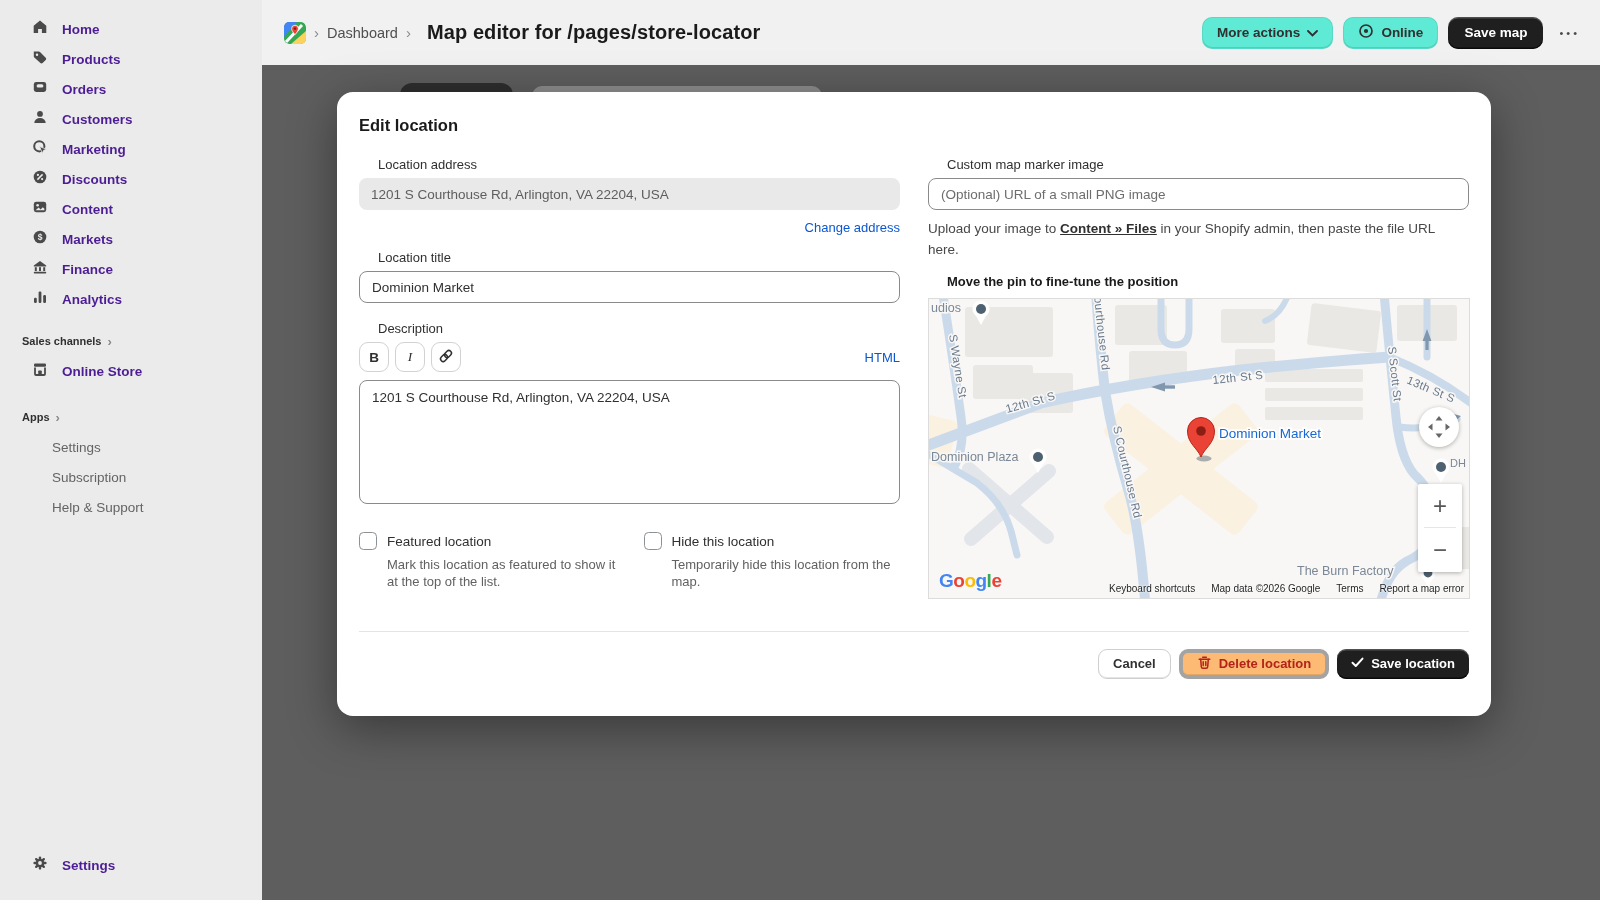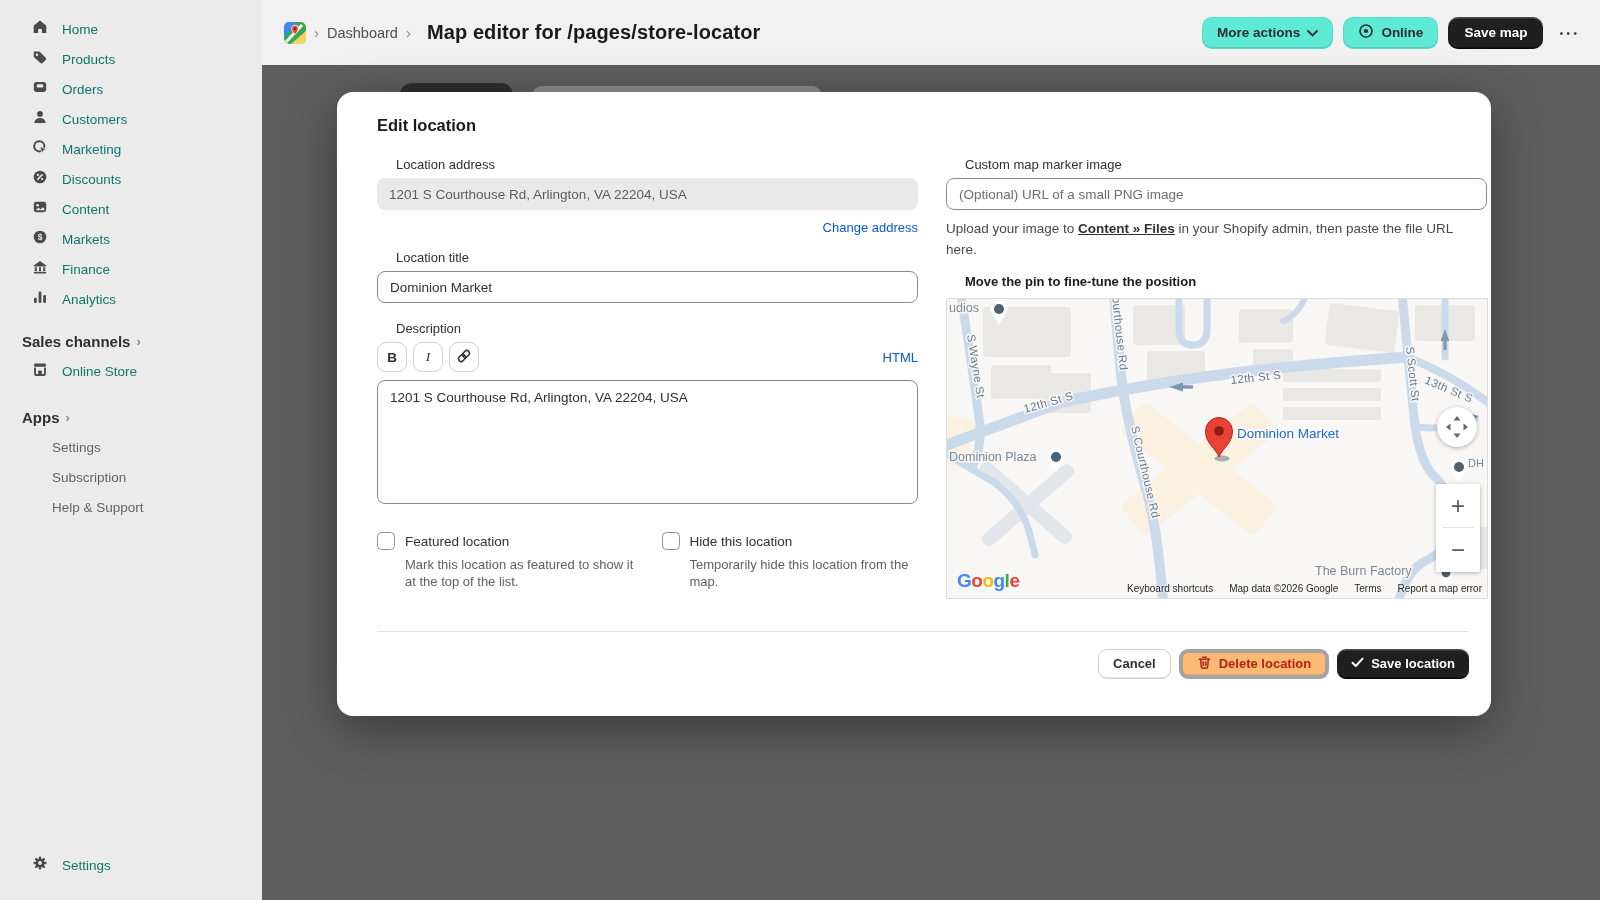--- a/index.html
+++ b/index.html
@@ -3,24 +3,24 @@
 <meta charset="utf-8">
 <style>
   * { box-sizing: border-box; margin: 0; padding: 0; }
   html,body { width:1600px; height:900px; }
   body { font-family:"Liberation Sans", sans-serif; background:#5e5e5e; overflow:hidden; position:relative; }
 
   
   .sidebar { position:absolute; left:0; top:0; width:262px; height:900px; background:#ebebeb; z-index:5; }
   .nav-list { padding-top:14px; }
   .nav-item { display:flex; align-items:center; gap:14px; height:30px; padding:0 12px 0 32px; cursor:pointer; }
-  .nav-item .lbl { font-size:13.5px; font-weight:400; color:#0f766e; }
+  .nav-item .lbl { font-size:13.5px; font-weight:700; color:#4c1d95; }
   .nav-item svg { flex:0 0 auto; }
   .nav-section { display:flex; align-items:center; gap:6px; padding:0 12px 0 22px; height:30px; margin-top:12px; }
-  .nav-section .lbl { font-size:15px; font-weight:700; color:#303030; }
+  .nav-section .lbl { font-size:11px; font-weight:700; color:#303030; }
   .nav-section .chev { color:#8a8a8a; font-size:13px; font-weight:700; }
   .nav-sub { display:flex; align-items:center; height:30px; padding-left:52px; font-size:13.5px; font-weight:500; color:#646464; cursor:pointer; }
   .nav-active { display:flex; align-items:center; gap:14px; height:30px; margin:2px 10px; padding-left:22px; background:#ffffff; border-radius:10px; box-shadow:0 1px 2px rgba(0,0,0,.06); cursor:pointer; }
   .nav-active .lbl { font-size:13.5px; font-weight:700; color:#1a1a1a; }
   .sidebar-bottom { position:absolute; left:0; bottom:20px; width:100%; }
 
   
   .topbar { position:absolute; left:262px; top:0; width:1338px; height:65px; background:#f1f1f1; z-index:5; display:flex; align-items:center; padding:0 20px 0 22px; }
   .crumb-icon { width:22px; height:22px; border-radius:5px; overflow:hidden; flex:0 0 auto; }
   .crumb-sep { color:#8a8a8a; font-size:15px; margin:0 8px; }
@@ -30,21 +30,21 @@
   .btn-soft { display:flex; align-items:center; gap:7px; height:32px; padding:0 14px; background:#5eead4; border:1px solid rgba(0,0,0,.07); border-radius:10px; font-size:13.5px; font-weight:600; color:#303030; cursor:pointer; box-shadow:inset 0 -1px 0 rgba(0,0,0,.12); }
   .btn-dark { display:flex; align-items:center; gap:7px; height:32px; padding:0 16px; background:#1f1f1f; border:none; border-radius:10px; font-size:13.5px; font-weight:600; color:#fff; cursor:pointer; box-shadow:inset 0 1.5px 0 rgba(255,255,255,.22), inset 0 -1.5px 0 rgba(0,0,0,.7); }
   .overflow-dots { font-size:11px; letter-spacing:3px; color:#4a4a4a; margin-left:6px; cursor:pointer; }
 
   
   .backdrop { position:absolute; left:262px; top:65px; width:1338px; height:835px; background:#5e5e5e; z-index:1; }
   .ghost-pill-dark { position:absolute; left:138px; top:18px; width:113px; height:28px; border-radius:12px; background:#2e2e2e; }
   .ghost-pill-light { position:absolute; left:270px; top:21px; width:290px; height:22px; border-radius:10px; background:#8d8d8d; }
 
   
-  .modal { position:absolute; left:337px; top:92px; width:1154px; height:624px; background:#ffffff; border-radius:16px; box-shadow:0 12px 48px rgba(0,0,0,.4); z-index:10; padding:24px 22px 0 40px; overflow:hidden; }
+  .modal { position:absolute; left:337px; top:92px; width:1154px; height:624px; background:#ffffff; border-radius:16px; box-shadow:0 12px 48px rgba(0,0,0,.4); z-index:10; padding:24px 22px 0 22px; overflow:hidden; }
   .modal h1 { font-size:16.5px; font-weight:700; color:#1a1a1a; margin-bottom:22px; }
   .modal-cols { display:grid; grid-template-columns:541px 541px; column-gap:28px; }
 
   .field-label { font-size:13px; font-weight:500; color:#303030; margin-bottom:6px;margin-left:19px; }
   .field-label.bold { font-weight:700; color:#1a1a1a; }
   .input { width:100%; height:32px; border:1px solid #8a8a8a; border-radius:8px; padding:0 12px; font-size:13.5px; color:#303030; background:#fff; font-family:"Liberation Sans",sans-serif; outline:none; }
   .input.disabled { background:#e9e9e9; border:none; color:#5e5e5e; }
   .input::placeholder { color:#6d6d6d; }
   .link { color:#0b57d0; font-size:13px; font-weight:500; text-decoration:none; cursor:pointer; }
   .link-row { text-align:right; margin-top:8px; }

